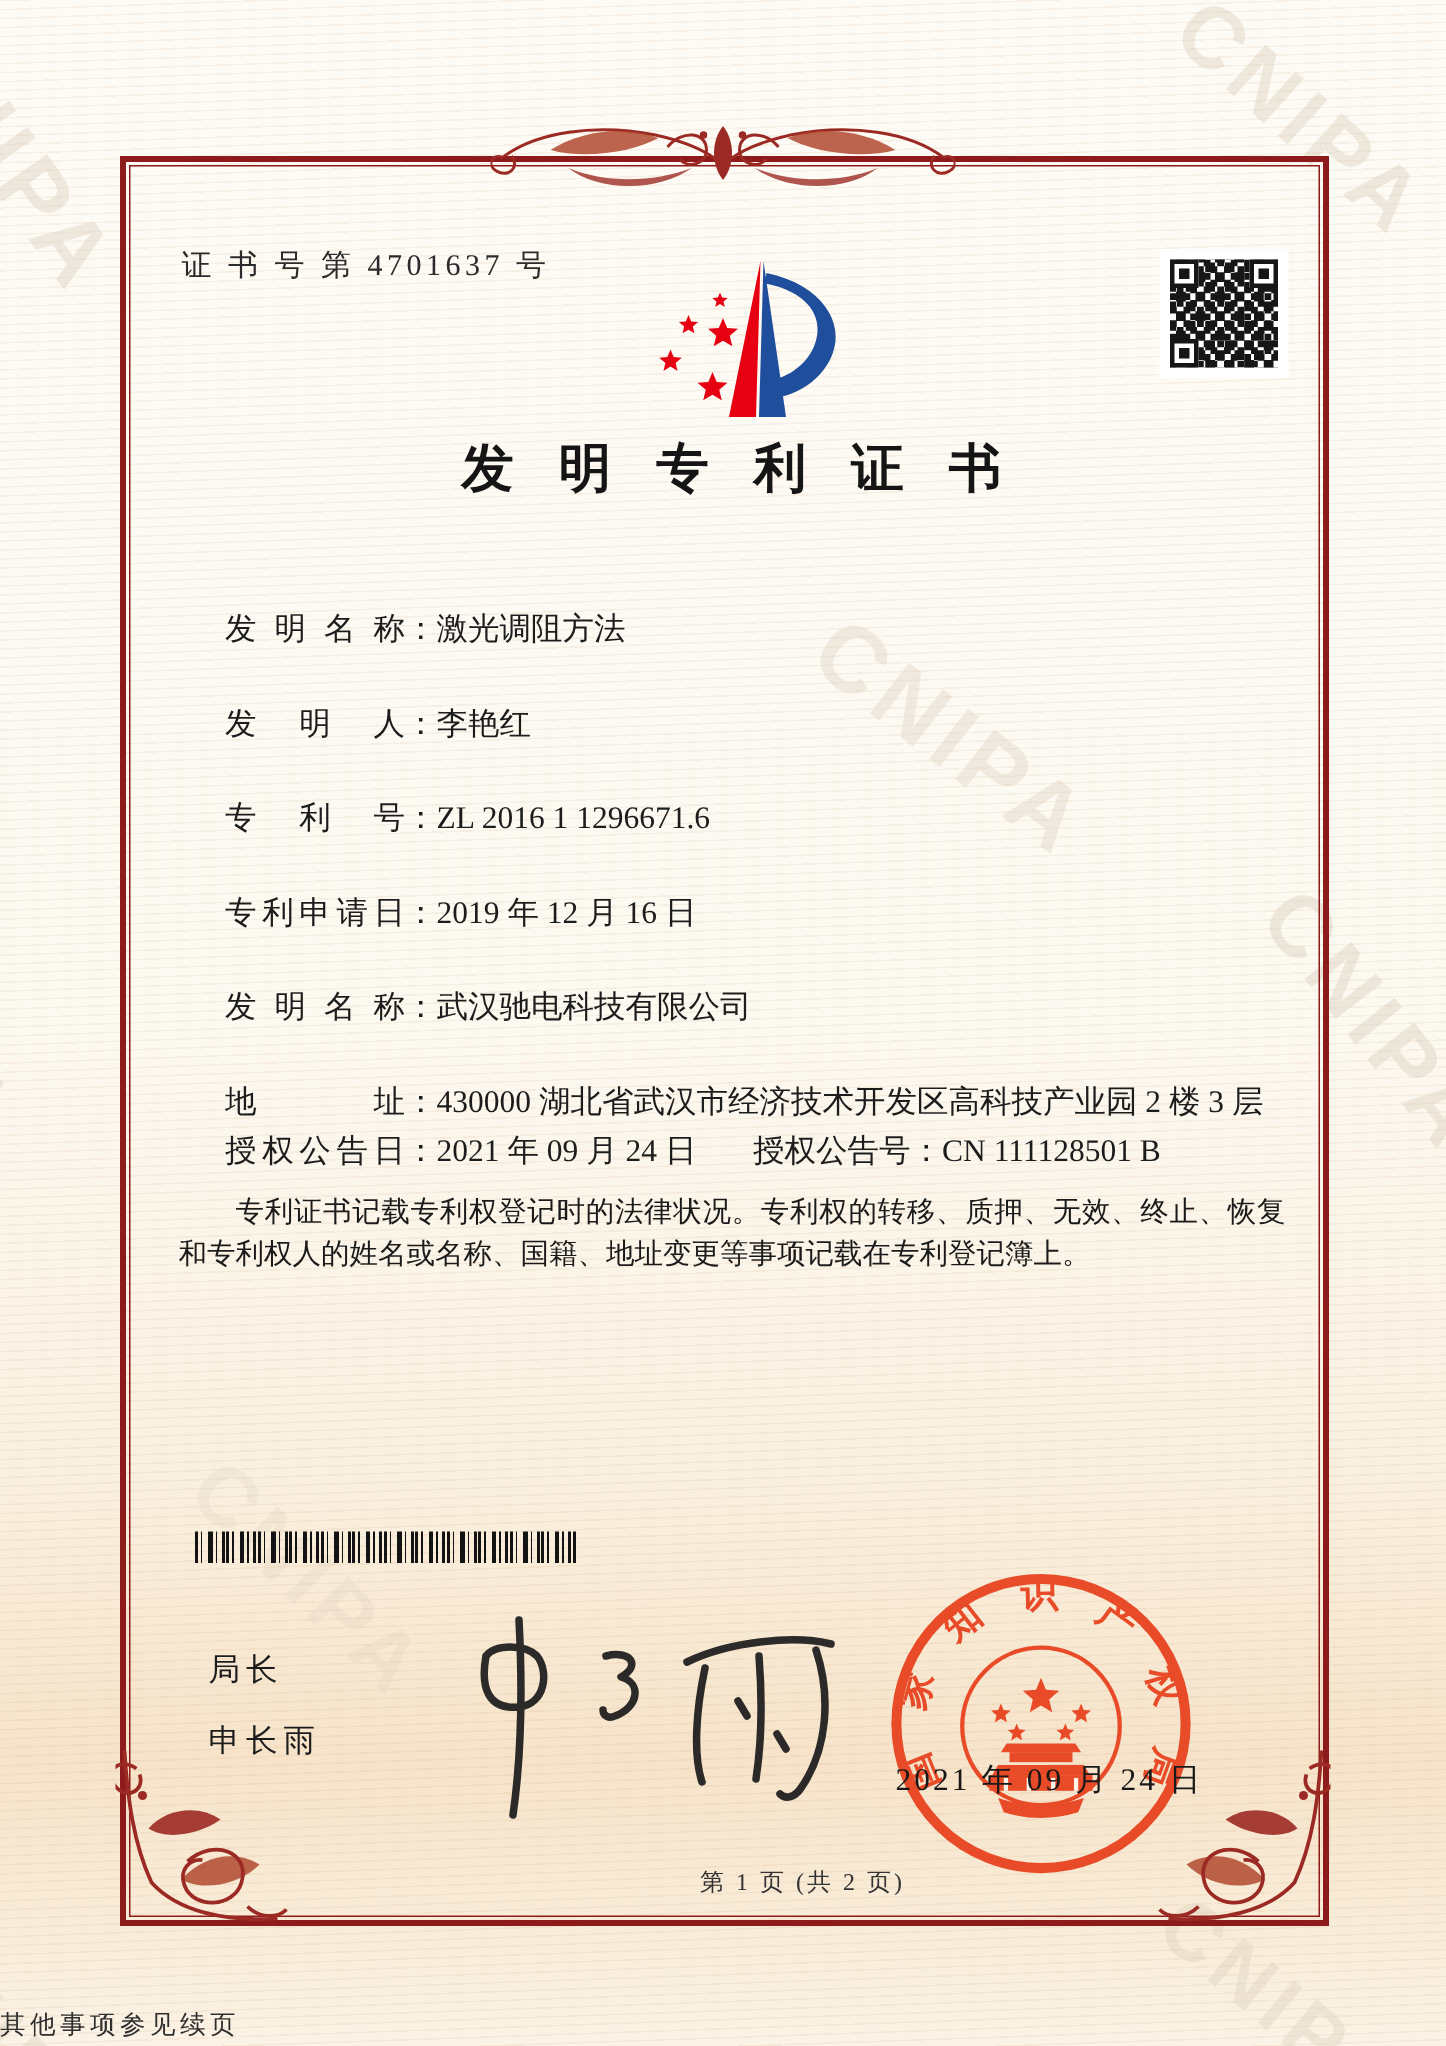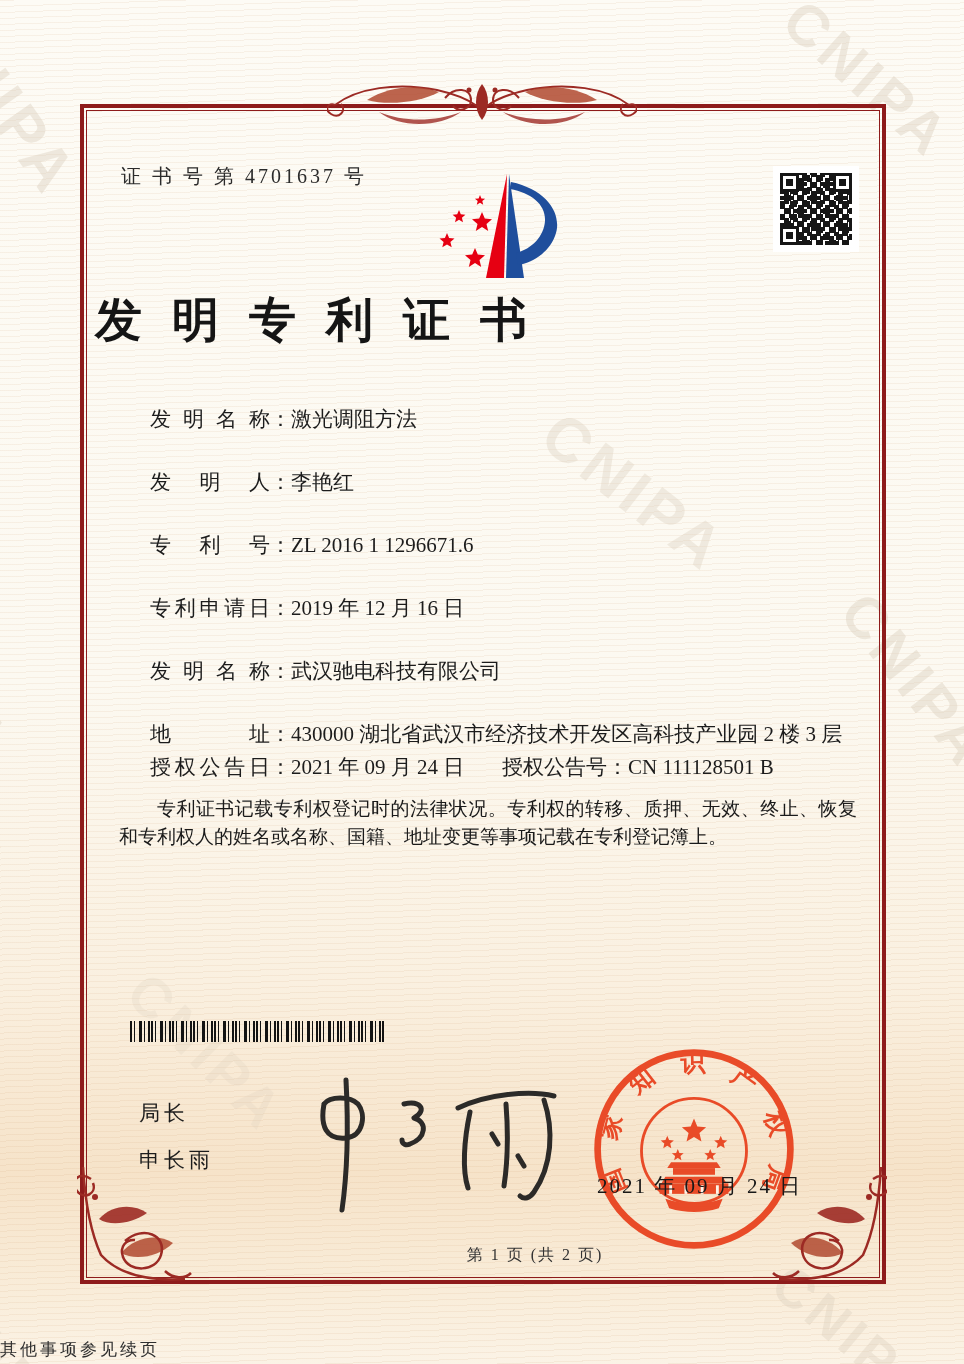--- a/index.html
+++ b/index.html
@@ -42,22 +42,22 @@
   .qr-inner {
     position:relative; width:72px; height:72px;
     background:
       repeating-conic-gradient(#161616 0% 25%, rgba(0,0,0,0) 0% 50%) 0px 0px / 9px 9px,
       repeating-conic-gradient(#161616 0% 25%, rgba(0,0,0,0) 0% 50%) 4px 2px / 13px 13px;
   }
   .qr-finder { position:absolute; width:19px; height:19px; border:3px solid #161616; background:#fff; }
   .qr-finder::after { content:""; position:absolute; left:3px; top:3px; width:7px; height:7px; background:#161616; }
   .qr-tl { left:0; top:0; } .qr-tr { right:0; top:0; } .qr-bl { left:0; bottom:0; }
   .title {
-    position:absolute; z-index:4; left:80px; top:289px; width:806px; 
-    font-size:47px; font-weight:600; color:#151515; letter-spacing:30px; text-indent:15px;
+    position:absolute; z-index:4; left:92px; top:289px; width:806px; text-align:center;
+    font-size:35px; font-weight:600; color:#151515; letter-spacing:30px; text-indent:15px;
   }
   
   .fields { position:absolute; z-index:4; left:150px; top:404px; width:720px; font-size:21px; color:#1c1c1c; }
   .field-row { margin-bottom:33px; line-height:30px; }
   .flabel { display:inline-block; width:120px; text-align:justify; text-align-last:justify; vertical-align:top; }
   .fcolon { vertical-align:top; }
   .fvalue { display:inline-block; max-width:596px; vertical-align:top; line-height:30px; }
   .row-address { margin-bottom:3px; }
   .grant-row { position:relative; line-height:30px; }
   .grant-right { position:absolute; left:352px; top:0; }

